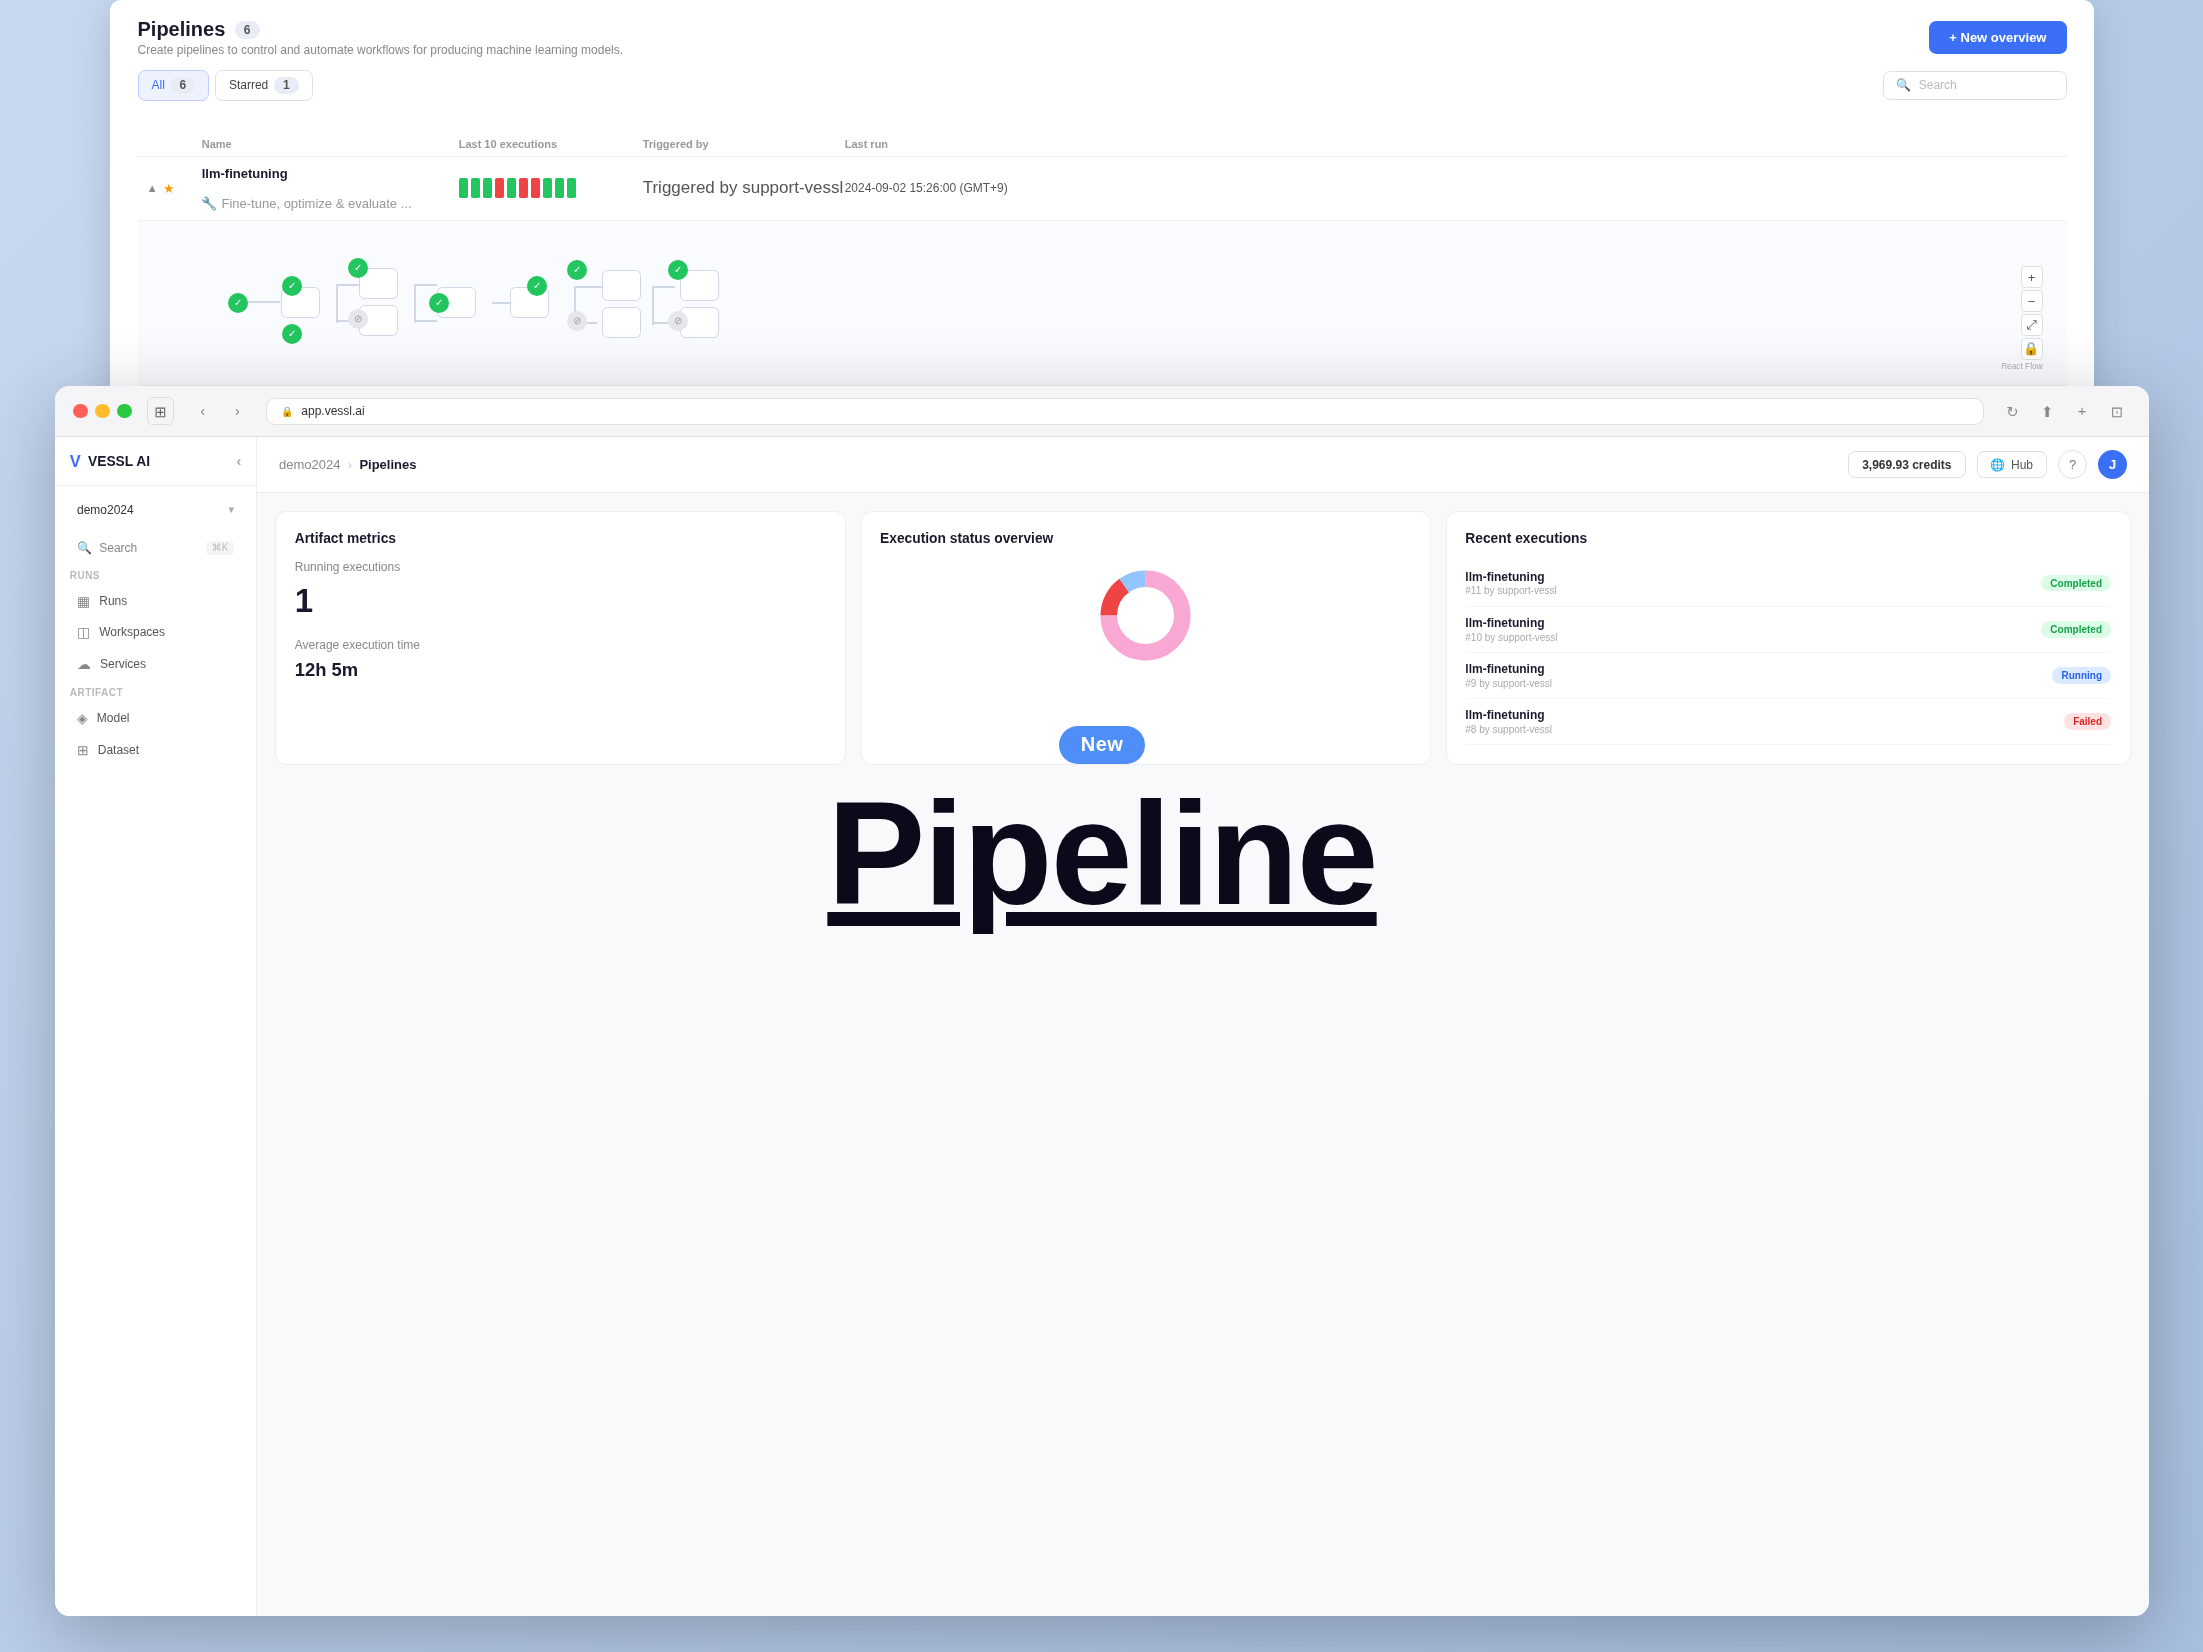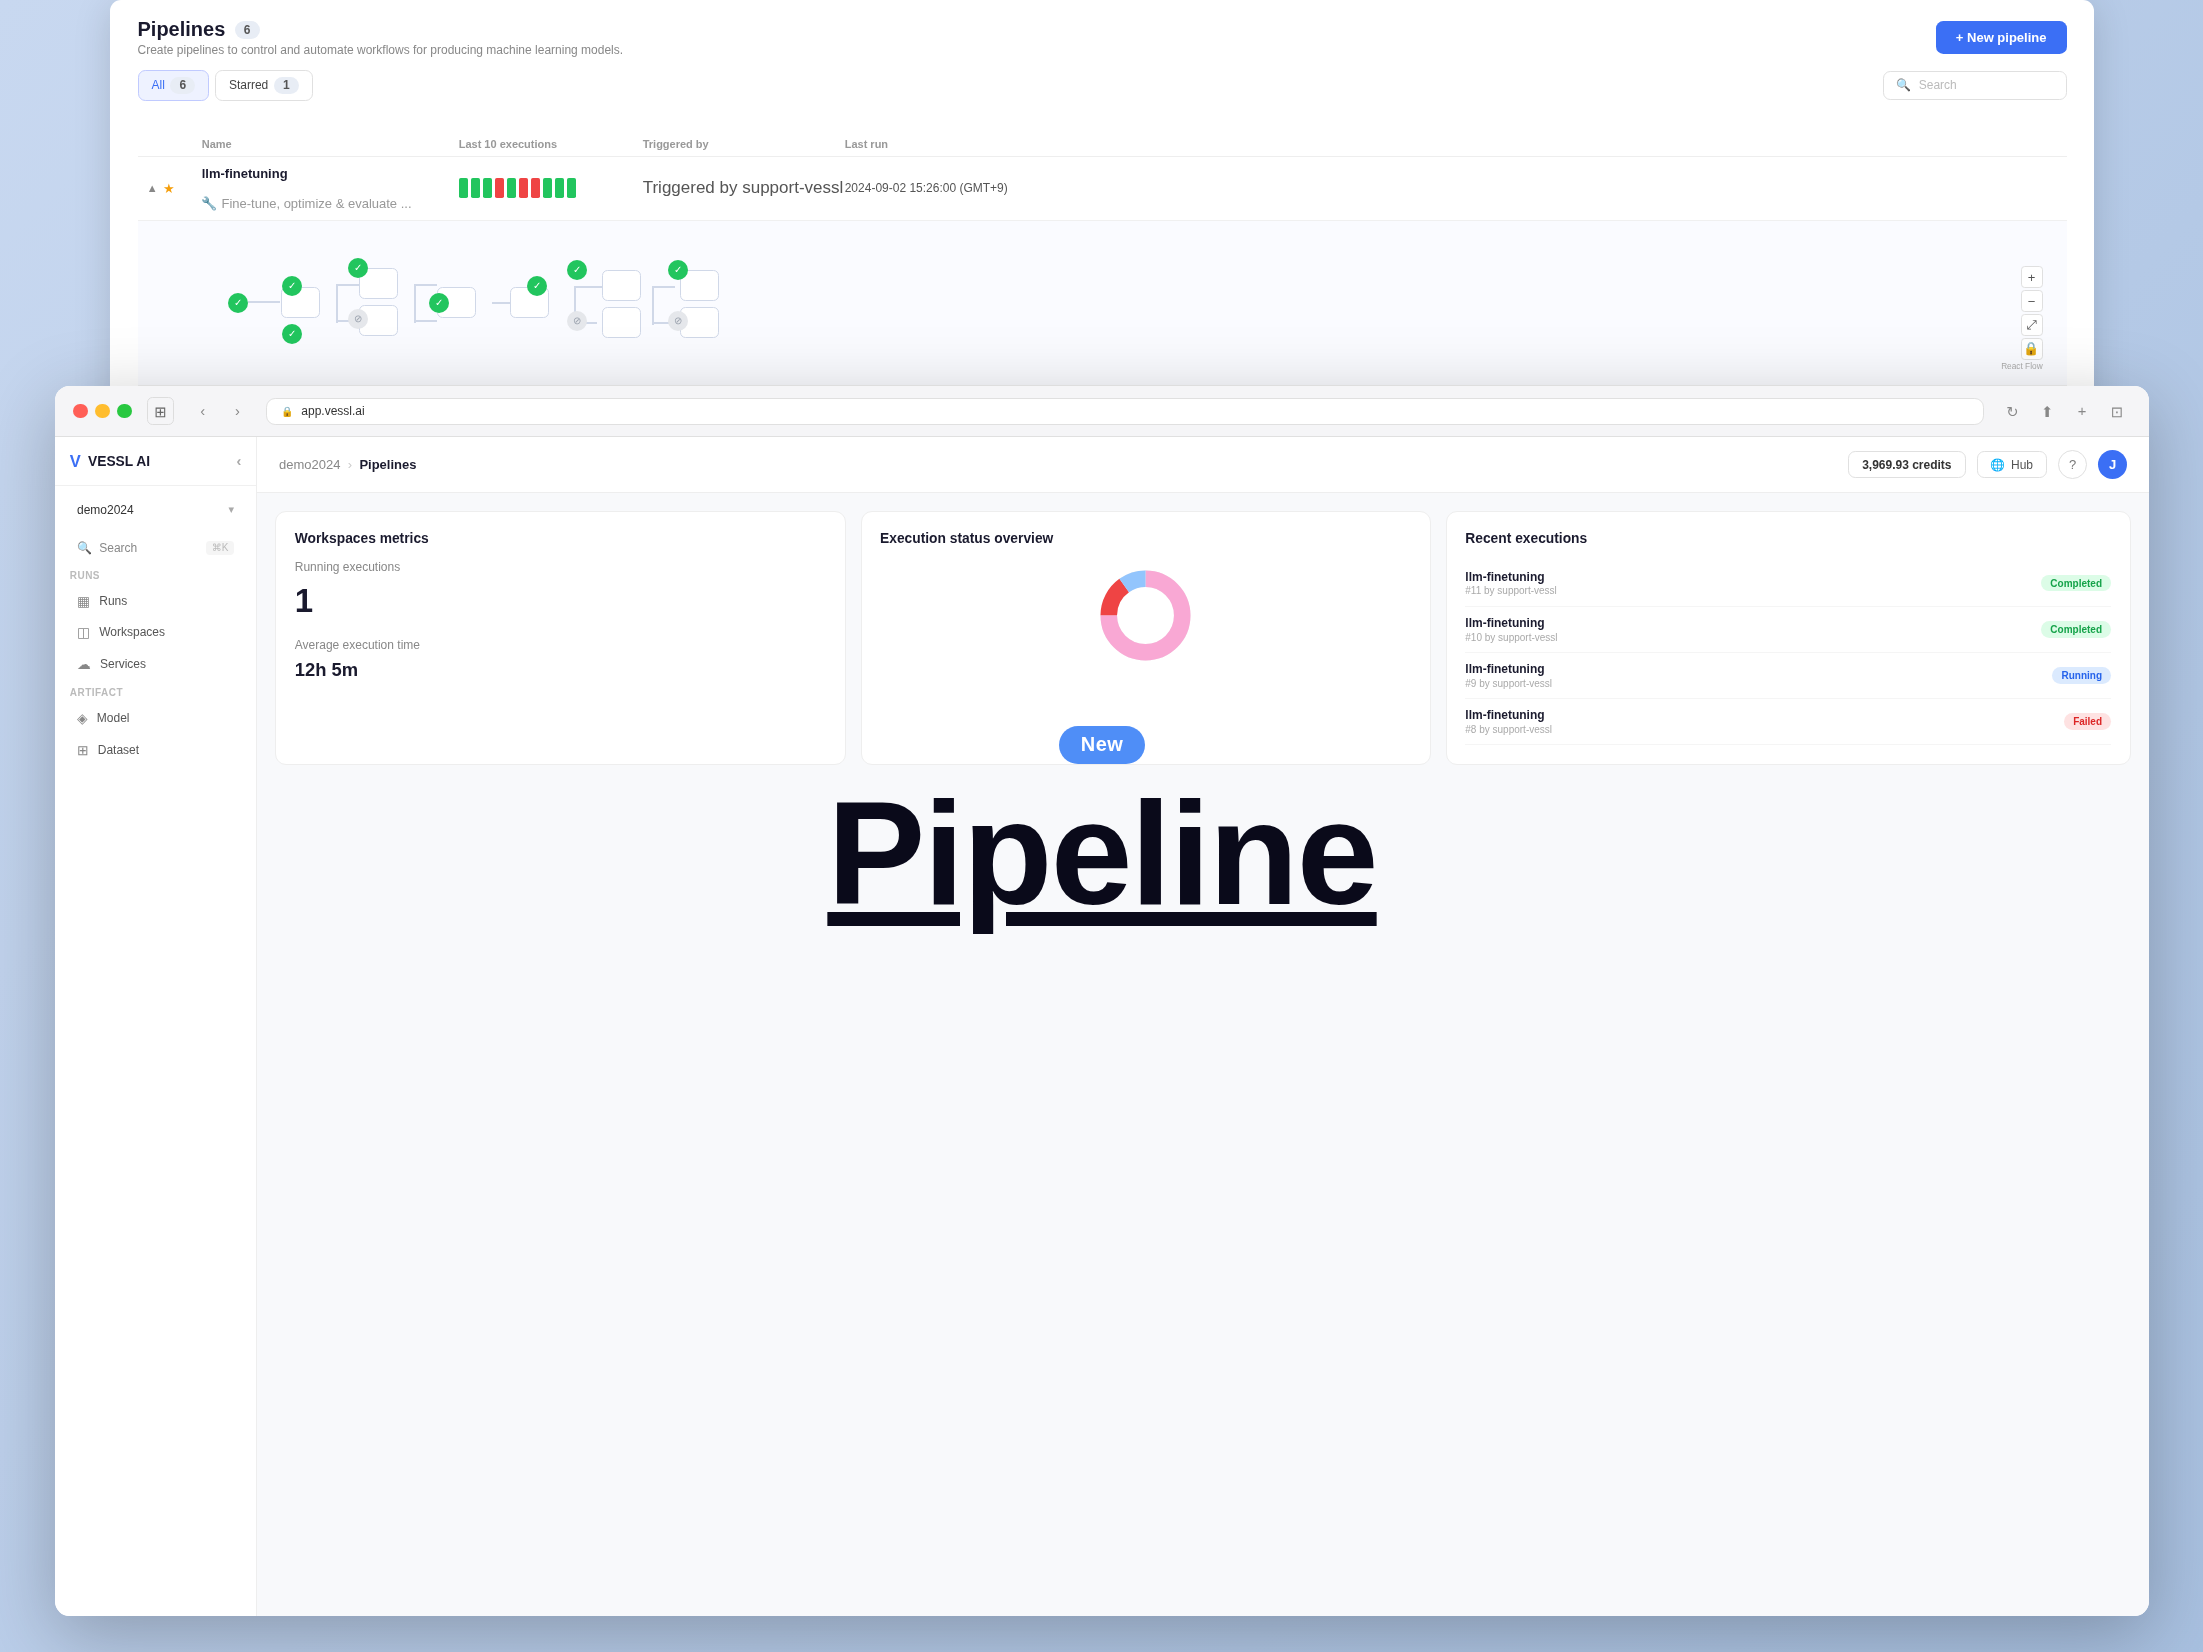--- a/index.html
+++ b/index.html
@@ -611,21 +611,21 @@
   <div class="top-content">
     <div class="pipelines-header">
       <div>
         <div class="pipelines-title-row">
           <span class="pipelines-title">Pipelines</span>
           <span class="badge-count">6</span>
         </div>
         <div class="pipelines-subtitle">Create pipelines to control and automate workflows for producing machine learning models.</div>
       </div>
       <button class="new-pipeline-btn">
-        <span>+ New pipeline</span>
+        <span>+ New overview</span>
       </button>
     </div>
 
     <div class="tabs-row">
       <div class="tabs-left">
         <button class="tab-btn active">
           <span>All</span>
           <span class="badge-count">6</span>
         </button>
         <button class="tab-btn">
@@ -863,21 +863,21 @@
           <div class="help-btn">?</div>
           <div class="avatar">
             <span>J</span>
           </div>
         </div>
       </div>
 
       <div class="dashboard-grid">
 
         <div class="dash-card">
-          <div class="dash-card-title">Workspaces metrics</div>
+          <div class="dash-card-title">Artifact metrics</div>
           <div class="metric-label">Running executions</div>
           <div class="metric-value">1</div>
           <div style="height:18.4px;"></div>
           <div class="metric-label">Average execution time</div>
           <div class="metric-sub-value">12h 5m</div>
         </div>
 
         <div class="dash-card">
           <div class="dash-card-title">Execution status overview</div>
           <div class="donut-area">

